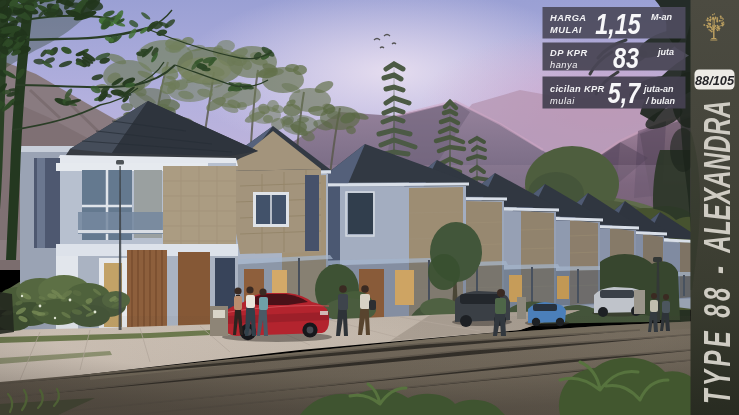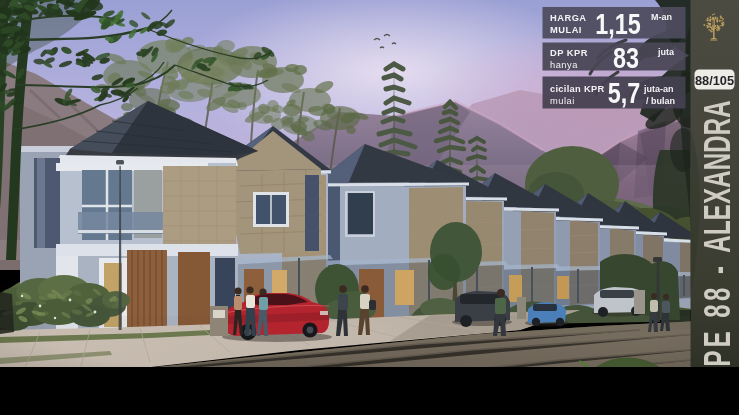--- a/index.html
+++ b/index.html
@@ -1,16 +1,16 @@
 <!DOCTYPE html>
 <html><head>
 <meta charset="utf-8">
 <style>
   html,body{margin:0;padding:0;background:#000;}
-  #stage{position:relative;width:739px;height:367px;overflow:hidden;font-family:"Liberation Sans",sans-serif;}
+  #stage{position:relative;width:739px;height:415px;overflow:hidden;font-family:"Liberation Sans",sans-serif;font-style:italic;}
   svg{display:block;}
 </style>
 </head>
 <body>
 <div id="stage">
 <svg width="739" height="415" viewBox="0 0 739 415" font-family="Liberation Sans, sans-serif">
 <defs>
   <linearGradient id="sky" x1="0" y1="0" x2="0" y2="1">
     <stop offset="0" stop-color="#9aa0d4"></stop>
     <stop offset="0.4" stop-color="#b4b1de"></stop>

